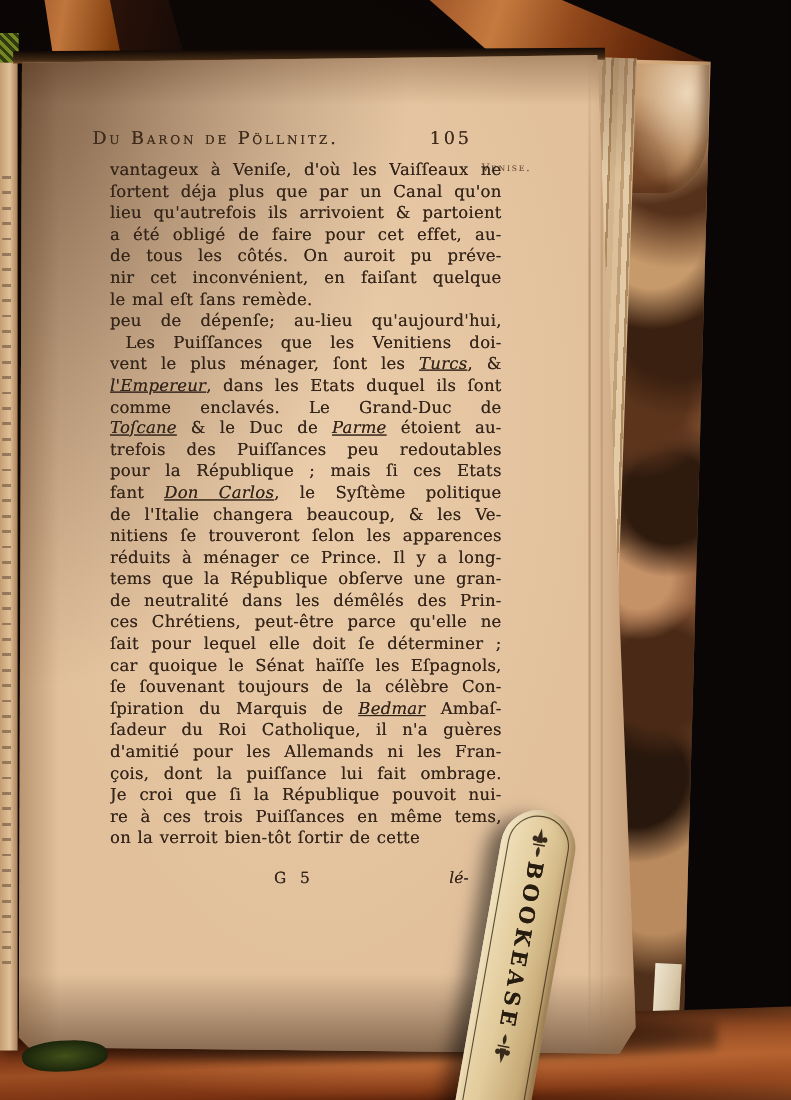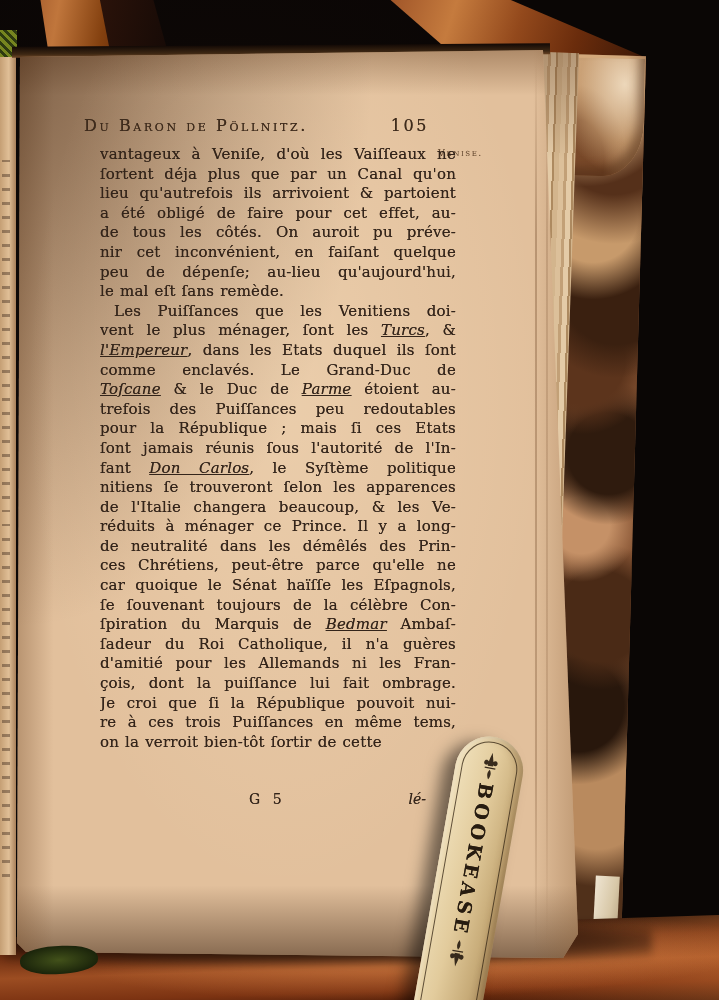--- a/index.html
+++ b/index.html
@@ -226,36 +226,37 @@
 
     <div class="abs margin-note">Venise.</div>
 
     <div class="abs body-lines">
         <div class="line"><span>vantageux à Veniſe, d'où les Vaiſſeaux ne</span></div>
         <div class="line"><span>ſortent déja plus que par un Canal qu'on</span></div>
         <div class="line"><span>lieu qu'autrefois ils arrivoient &amp; partoient</span></div>
         <div class="line"><span>a été obligé de faire pour cet effet, au-</span></div>
         <div class="line"><span>de tous les côtés. On auroit pu préve-</span></div>
         <div class="line"><span>nir cet inconvénient, en faiſant quelque</span></div>
+        <div class="line end"><span>le mal eſt ſans remède.</span></div>
         <div class="line"><span>peu de dépenſe; au-lieu qu'aujourd'hui,</span></div>
-        <div class="line end"><span>le mal eſt ſans remède.</span></div>
         <div class="line indent"><span>Les Puiſſances que les Venitiens doi-</span></div>
         <div class="line"><span>vent le plus ménager, ſont les </span><span class="it">Turcs</span><span>, &amp;</span></div>
         <div class="line"><span class="it">l'Empereur</span><span>, dans les Etats duquel ils ſont</span></div>
         <div class="line"><span>comme enclavés. Le Grand-Duc de</span></div>
         <div class="line"><span class="it">Toſcane</span><span> &amp; le Duc de </span><span class="it">Parme</span><span> étoient au-</span></div>
         <div class="line"><span>trefois des Puiſſances peu redoutables</span></div>
         <div class="line"><span>pour la République ; mais ſi ces Etats</span></div>
-        <div class="line"><span>ſont jamais réunis ſous l'autorité de l'In-</span></div>
         <div class="line"><span>fant </span><span class="it">Don Carlos</span><span>, le Syſtème politique</span></div>
+        <div class="line"><span>de l'Italie changera beaucoup, &amp; les Ve-</span></div>
         <div class="line"><span>nitiens ſe trouveront ſelon les apparences</span></div>
-        <div class="line"><span>de l'Italie changera beaucoup, &amp; les Ve-</span></div>
         <div class="line"><span>réduits à ménager ce Prince. Il y a long-</span></div>
+        <div class="line"><span>tems que la République obſerve une gran-</span></div>
         <div class="line"><span>de neutralité dans les démêlés des Prin-</span></div>
         <div class="line"><span>ces Chrétiens, peut-être parce qu'elle ne</span></div>
+        <div class="line"><span>ſait pour lequel elle doit ſe déterminer ;</span></div>
         <div class="line"><span>car quoique le Sénat haïſſe les Eſpagnols,</span></div>
         <div class="line"><span>ſe ſouvenant toujours de la célèbre Con-</span></div>
         <div class="line"><span>ſpiration du Marquis de </span><span class="it">Bedmar</span><span> Ambaſ-</span></div>
         <div class="line"><span>ſadeur du Roi Catholique, il n'a guères</span></div>
         <div class="line"><span>d'amitié pour les Allemands ni les Fran-</span></div>
         <div class="line"><span>çois, dont la puiſſance lui fait ombrage.</span></div>
         <div class="line"><span>Je croi que ſi la République pouvoit nui-</span></div>
         <div class="line"><span>re à ces trois Puiſſances en même tems,</span></div>
         <div class="line end"><span>on la verroit bien-tôt ſortir de cette</span></div>
       </div>

